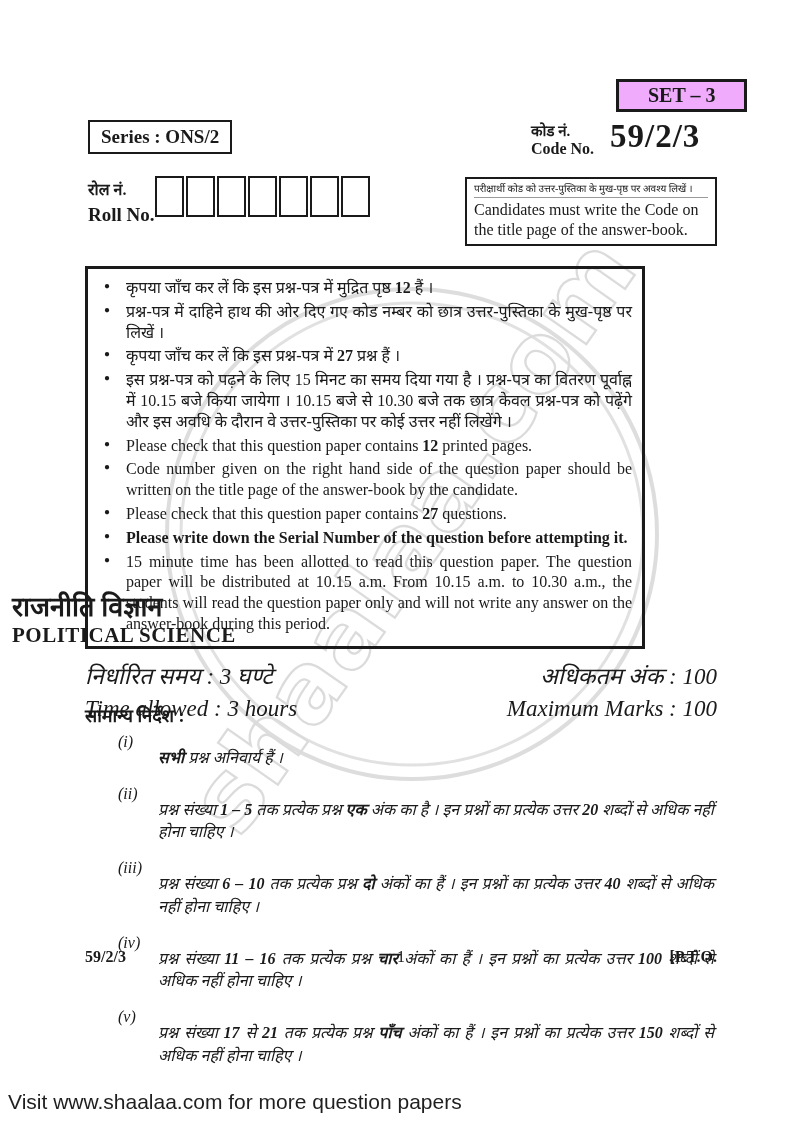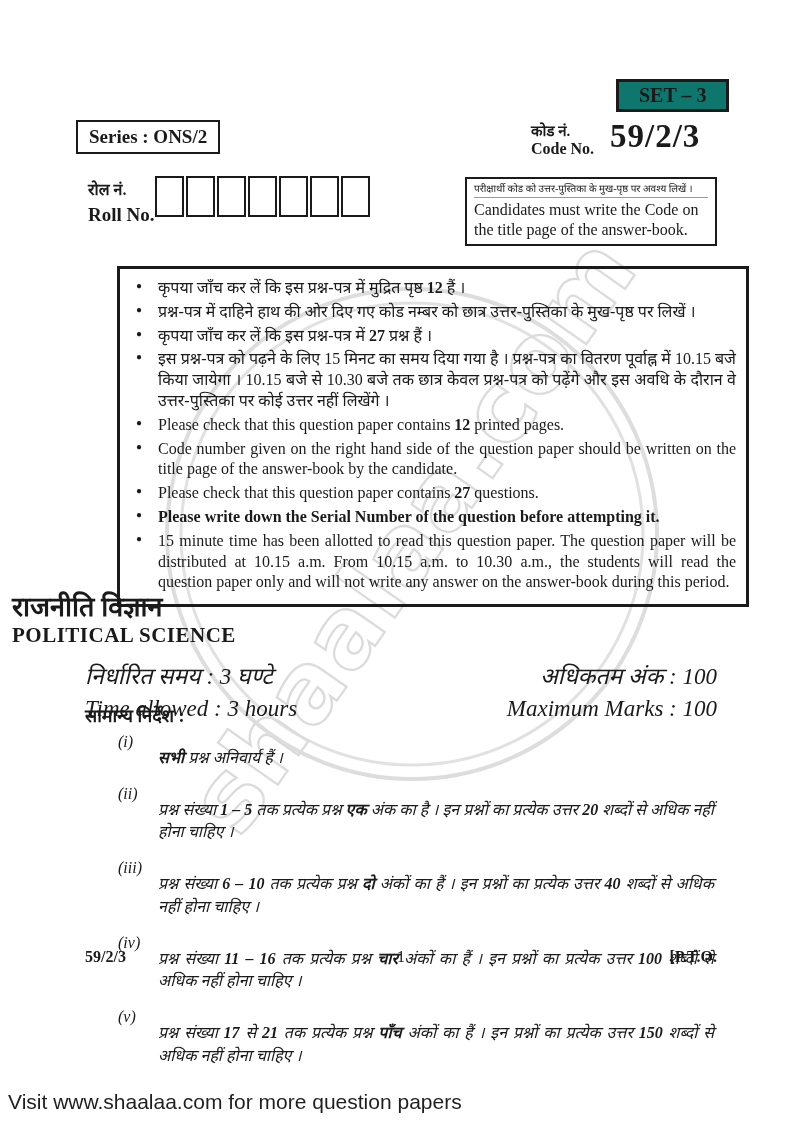--- a/index.html
+++ b/index.html
@@ -8,43 +8,43 @@
          font-family:"Liberation Serif", serif; color:#1a1a1a; }
   .page { position:absolute; inset:0; background:#fff; }
 
   
   .watermark { position:absolute; left:0; top:0; z-index:0; pointer-events:none; }
   .content { position:relative; z-index:1; }
 
   .abs { position:absolute; }
 
   
-  .set-box { left:616px; top:79px; border:3px solid #1a1a1a; padding:2px 20px;
-             font-weight:bold; font-size:20px; background:#0f766e; }
-  .series-box { left:76px; top:120px; border:2px solid #1a1a1a; padding:4px 11px;
+  .set-box { left:616px; top:79px; border:3px solid #1a1a1a; padding:2px 29px;
+             font-weight:bold; font-size:20px; background:#f0abfc; }
+  .series-box { left:88px; top:120px; border:2px solid #1a1a1a; padding:4px 11px;
                 font-weight:bold; font-size:19px; background:#fff; }
   .code-label { left:531px; top:123px; font-weight:bold; text-align:left; line-height:1.15; }
   .code-label .hi { font-size:15px; }
   .code-label .en { font-size:16px; }
   .code-value { left:610px; top:118px; font-weight:bold; font-size:33px; letter-spacing:1px; }
 
   .roll-label { left:88px; top:178px; font-weight:bold; line-height:1.45; }
   .roll-label .hi { font-size:16px; }
   .roll-label .en { font-size:19px; }
   .roll-boxes { left:155px; top:176px; display:flex; }
   .roll-cell { width:29px; height:41px; border:2px solid #1a1a1a; margin-right:2px; background:#fff; }
 
   .code-note { left:465px; top:177px; width:252px; border:2px solid #1a1a1a;
                padding:3px 7px 4px 7px; background:#fff; }
   .code-note .hi { font-size:10px; line-height:1.33; border-bottom:1px solid #9a9a9a; padding-bottom:2px; }
   .code-note .en { font-size:16px; line-height:1.25; padding-top:2px; }
 
   
-  .notice-box { left:85px; top:266px; width:632px; border:3px solid #1a1a1a;
-                padding:6px 10px 8px 2px; background:transparent;margin-left:32px; }
+  .notice-box { left:85px; top:266px; width:560px; border:3px solid #1a1a1a;
+                padding:6px 10px 8px 2px; background:transparent; }
   .notice-box ul { list-style:none; }
   .notice-box li { position:relative; padding-left:36px; font-size:16px; line-height:1.3;
                    text-align:justify; margin:3px 0; }
   .notice-box li::before { content:"●"; position:absolute; left:14px; top:1px; font-size:10px; }
   .notice-box li.allbold { font-weight:bold; }
   .notice-box b { font-weight:bold; }
 
   
   .title-block { left:12px; top:591px; width:800px; text-align:left; }
   .title-hi { font-size:27px; font-weight:bold; line-height:1.2; }

